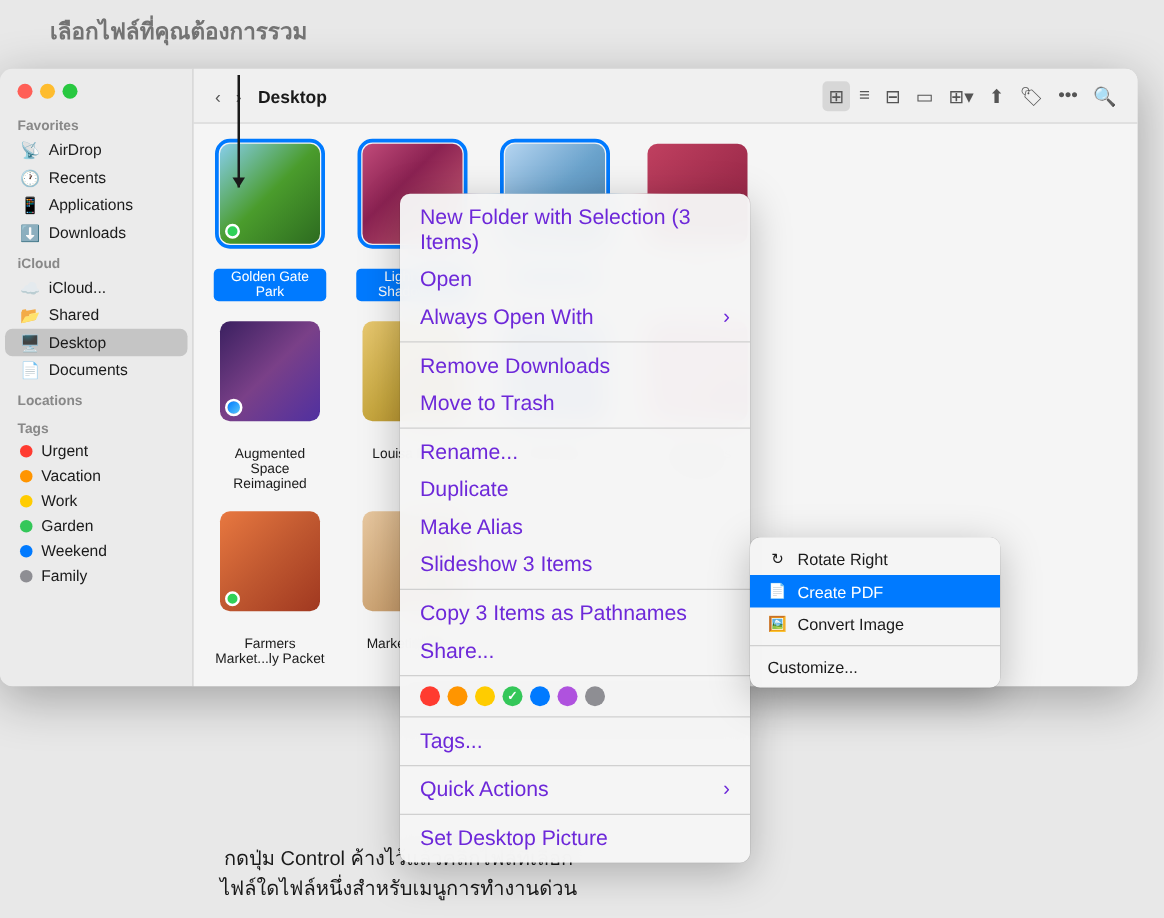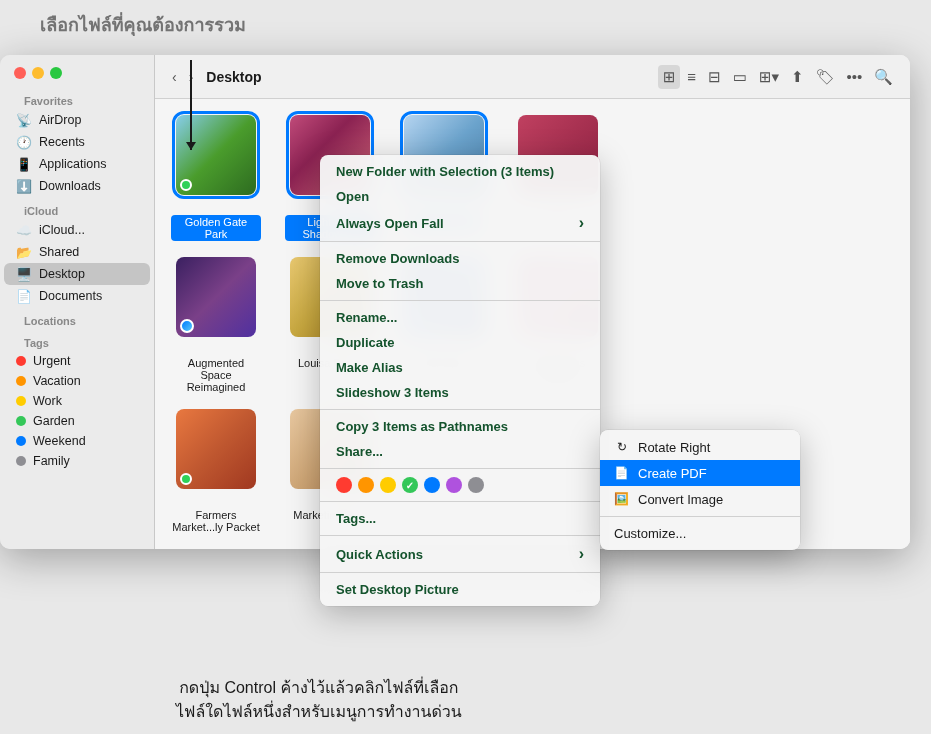--- a/index.html
+++ b/index.html
@@ -65,21 +65,21 @@
       border-radius: 50%;
     }
     .traffic-light.red { background: #ff5f57; }
     .traffic-light.yellow { background: #febc2e; }
     .traffic-light.green { background: #28c840; }
 
     .sidebar-section-label {
       font-size: 11px;
       font-weight: 600;
       color: #888;
-      padding: 8px 24px 2px;
+      padding: 8px 14px 2px;
       text-transform: none;
     }
 
     .sidebar-item {
       display: flex;
       align-items: center;
       gap: 7px;
       padding: 3px 12px;
       font-size: 12.5px;
       color: #1a1a1a;
@@ -245,28 +245,27 @@
       width: 280px;
       background: rgba(245,245,245,0.97);
       border-radius: 8px;
       box-shadow: 0 8px 32px rgba(0,0,0,0.25), 0 0 0 0.5px rgba(0,0,0,0.1);
       z-index: 200;
       padding: 4px 0;
       backdrop-filter: blur(10px);
     }
     .menu-item {
       padding: 5px 16px;
-      font-size: 13px;
-      color: #14532d;
+      font-size: 17px;
+      color: #6d28d9;
       cursor: pointer;
       display: flex;
       align-items: center;
       justify-content: space-between;
       min-height: 24px;
-      font-weight: bold;
     }
     .menu-divider {
       height: 1px;
       background: #d0d0d0;
       margin: 4px 0;
     }
     .menu-item-arrow::after {
       content: '›';
       font-size: 16px;
     }
@@ -516,21 +515,21 @@
           <span class="file-label">Marketing Plan</span>
         </div>
       </div>
     </div>
   </div>
 </div>
 
 <div class="context-menu">
   <div class="menu-item">New Folder with Selection (3 Items)</div>
   <div class="menu-item">Open</div>
-  <div class="menu-item menu-item-arrow">Always Open Fall</div>
+  <div class="menu-item menu-item-arrow">Always Open With</div>
   <div class="menu-divider"></div>
   <div class="menu-item">Remove Downloads</div>
   <div class="menu-item">Move to Trash</div>
   <div class="menu-divider"></div>
   <div class="menu-item">Rename...</div>
   <div class="menu-item">Duplicate</div>
   <div class="menu-item">Make Alias</div>
   <div class="menu-item">Slideshow 3 Items</div>
   <div class="menu-divider"></div>
   <div class="menu-item">Copy 3 Items as Pathnames</div>

